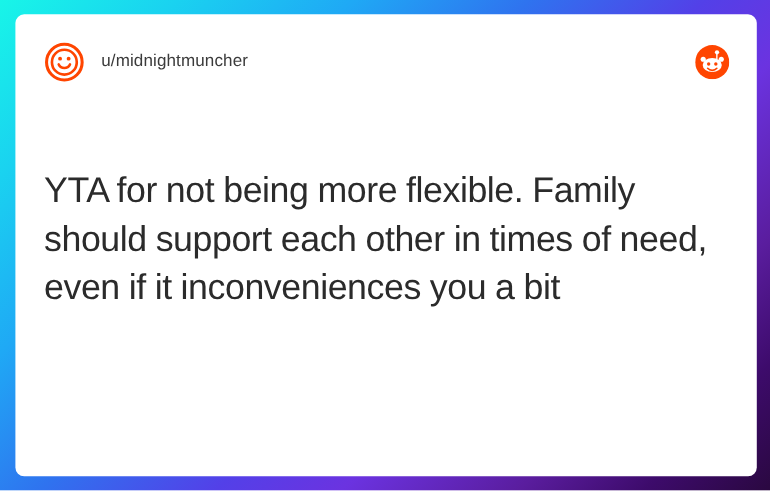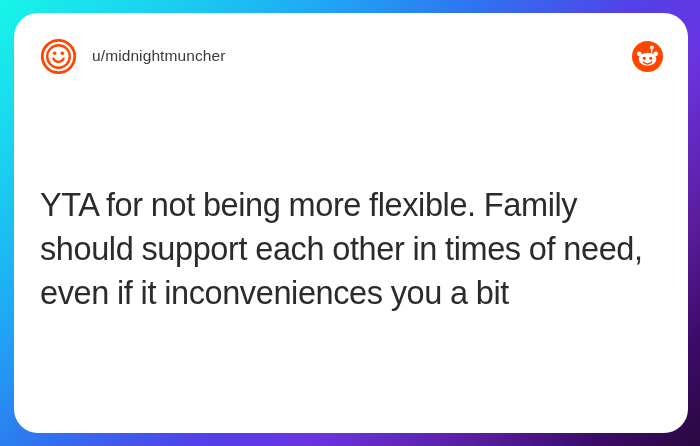--- a/index.html
+++ b/index.html
@@ -29,21 +29,21 @@
         #3d0b6b 90%,
         #2a0840 100%);
     padding: 13px 12px 13px 14px;
   }
 
   #card {
     position: relative;
     width: 100%;
     height: 100%;
     background: #ffffff;
-    border-radius: 24px;
+    border-radius: 8px;
     box-sizing: border-box;
     overflow: hidden;
   }
 
   
   #header {
     position: absolute;
     left: 0;
     top: 0;
     right: 0;
@@ -86,21 +86,20 @@
     left: 26px;
     right: 24px;
     top: 138px;
     font-size: 32.5px;
     line-height: 44px;
     color: #2b2b2b;
     letter-spacing: -0.4px;
     word-spacing: -0.5px;
     font-family: "Liberation Sans", sans-serif;
     font-weight: 400;
-    margin-top: 32px;
   }
 </style>
 </head>
 <body>
 
 <div id="stage">
 
   <div id="card">
 
     <div id="header">

